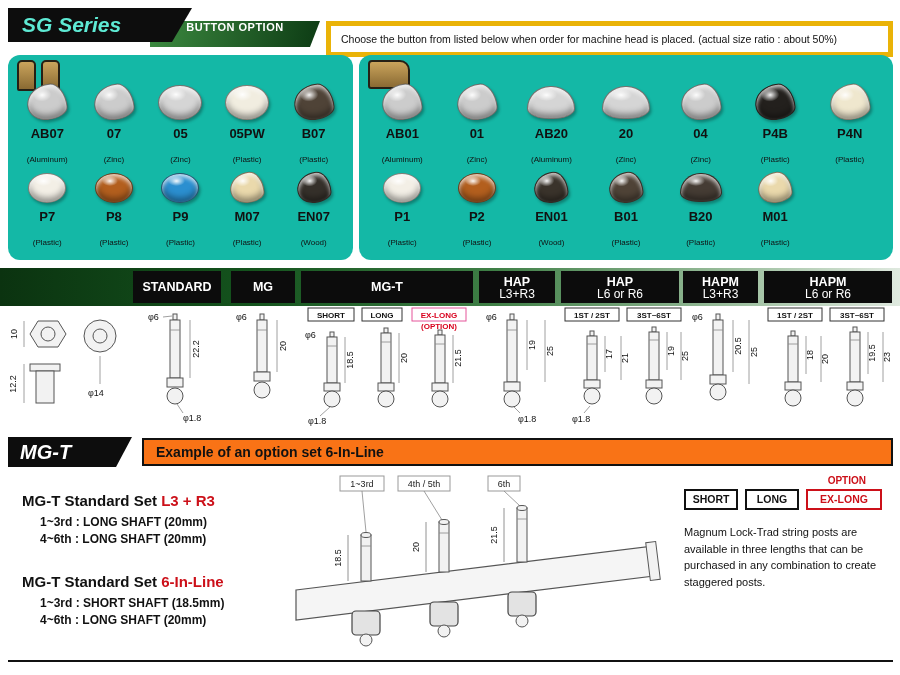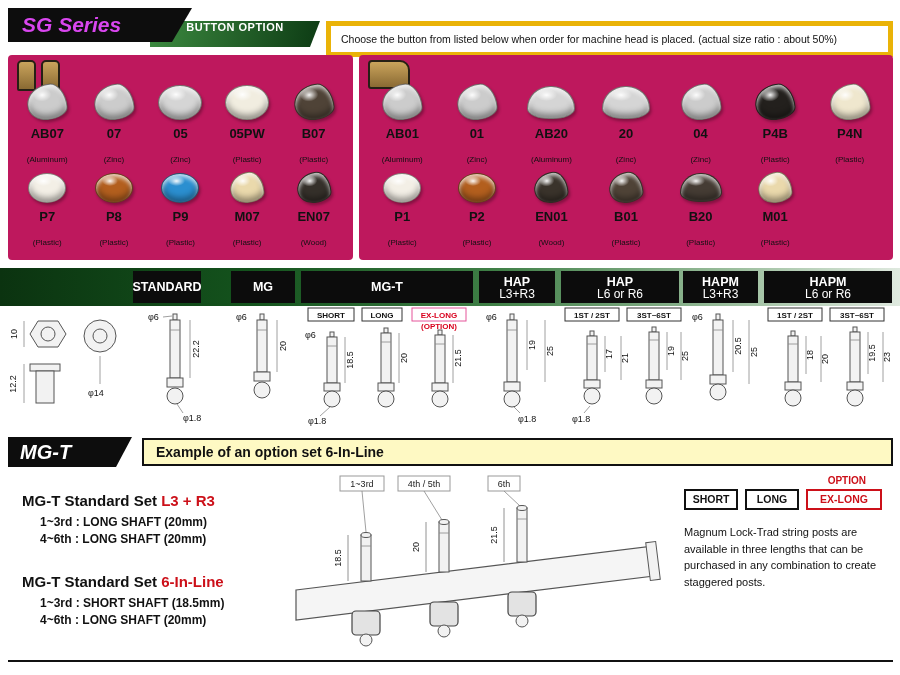--- a/index.html
+++ b/index.html
@@ -1,32 +1,32 @@
 <!DOCTYPE html>
 <html><head>
 <meta charset="utf-8">
 <style>
   html,body { margin:0; padding:0; background:#fff; }
   .page { position:relative; width:900px; height:675px; background:#fff; overflow:hidden;
           font-family:"Liberation Sans", sans-serif; color:#111; }
 
   
   .sg-banner { position:absolute; left:8px; top:8px; width:170px; height:34px; background:#0d0d0d;
-    color:#d946ef; clip-path:polygon(0 0,100% 0,calc(100% - 20px) 100%,0 100%);
+    color:#5eead4; clip-path:polygon(0 0,100% 0,calc(100% - 20px) 100%,0 100%);
     display:flex; align-items:center; padding-left:14px; font-size:21px; font-weight:bold; font-style:italic; z-index:2; }
   .bo-banner { position:absolute; left:150px; top:21px; width:170px; height:26px;
     background:linear-gradient(100deg,#3c8a40,#0d3b14); color:#fff;
     clip-path:polygon(0 0,100% 0,calc(100% - 10px) 100%,0 100%);
     display:flex; align-items:flex-start; justify-content:center; font-size:11px; font-weight:bold; letter-spacing:.5px; z-index:1; }
   .desc-box { position:absolute; left:326px; top:21px; right:7px; height:26px; border:5px solid #eab308; background:#fff;
     display:flex; align-items:center; padding:0 10px; font-size:10.5px; }
 
   
   .panels { position:absolute; top:55px; left:8px; right:7px; height:205px; display:flex; gap:6px; }
-  .panel { background:#be185d; position:relative; border-radius:4px; }
+  .panel { background:#14b8a6; position:relative; border-radius:12px; }
   .panel-left { width:345px; }
   .panel-right { flex:1; }
   .hs-icons { position:absolute; top:5px; left:9px; display:flex; gap:5px; }
   .hs-icon { width:15px; height:27px; background:linear-gradient(#caa45c,#8a6a33); border:2px solid #262015; border-radius:5px 5px 2px 2px; }
   .hs-icon.hs-6 { width:38px; height:25px; border-radius:4px 10px 3px 3px; }
   .btn-rows { position:absolute; top:24px; left:6px; right:6px; bottom:4px; display:flex; flex-direction:column; }
   .btn-row { flex:1; display:flex; }
   .btn-cell { flex:1; display:flex; flex-direction:column; align-items:center; padding-top:2px; }
   .vis-wrap { height:42px; display:flex; align-items:center; justify-content:center; }
   .btn-row.r2 .vis-wrap { height:36px; }
@@ -67,21 +67,21 @@
 
   
   .bottom { position:absolute; top:437px; left:0; width:900px; height:232px; }
   .bottom-head { position:absolute; top:0; left:8px; right:7px; height:30px; display:flex; align-items:center; }
   .mgt-banner { width:112px; height:30px; background:#0d0d0d; clip-path:polygon(0 0,100% 0,calc(100% - 16px) 100%,0 100%);
     color:#fff; font-size:20px; font-weight:bold; font-style:italic; display:flex; align-items:center; padding-left:12px; z-index:2; }
   .spo-banner { margin-left:-14px; width:170px; height:20px; background:linear-gradient(100deg,#3c8a40,#0d3b14);
     clip-path:polygon(0 0,100% 0,calc(100% - 8px) 100%,0 100%); color:#fff; font-size:10px; font-weight:bold;
     display:flex; align-items:center; justify-content:center; z-index:1; letter-spacing:.4px; }
   .example-box { flex:1; margin-left:10px; height:24px; border:2px solid #111; display:flex; align-items:center;
-    padding-left:12px; font-size:14px; font-weight:bold; background:#fef9c3; }
+    padding-left:12px; font-size:14px; font-weight:bold; background:#f97316; }
   .sets { position:absolute; left:22px; top:55px; }
   .set-title { font-size:15px; font-weight:bold; margin:0 0 6px 0; }
   .hl { color:#cc1019; }
   .set-line { font-size:12px; font-weight:bold; margin:3px 0 3px 18px; }
   .set-gap { height:24px; }
   .diagram { position:absolute; left:282px; top:33px; width:390px; height:192px; }
   .notes { position:absolute; left:684px; top:38px; width:208px; }
   .opt-label { color:#cc1019; font-size:10px; font-weight:bold; text-align:right; padding-right:26px; margin-bottom:3px; }
   .opt-row { display:flex; gap:7px; }
   .opt-btn { height:17px; line-height:17px; border:2px solid #111; font-size:10.5px; font-weight:bold; text-align:center;
@@ -291,21 +291,21 @@
             <span class="btn-mat">(Plastic)</span>
           </div>
           <div class="btn-cell"></div>
         </div>
       </div>
     </section>
   </div>
 
   <div class="spec">
     <div class="spec-band">
-      <div class="spec-h" style="left:133px;width:68px">
+      <div class="spec-h" style="left:133px;width:88px">
           <span class="t">STANDARD</span>
         </div>
       <div class="spec-h" style="left:231px;width:64px">
           <span class="t">MG</span>
         </div>
       <div class="spec-h" style="left:301px;width:172px">
           <span class="t">MG-T</span>
         </div>
       <div class="spec-h" style="left:479px;width:76px">
           <span class="t">HAP</span>

